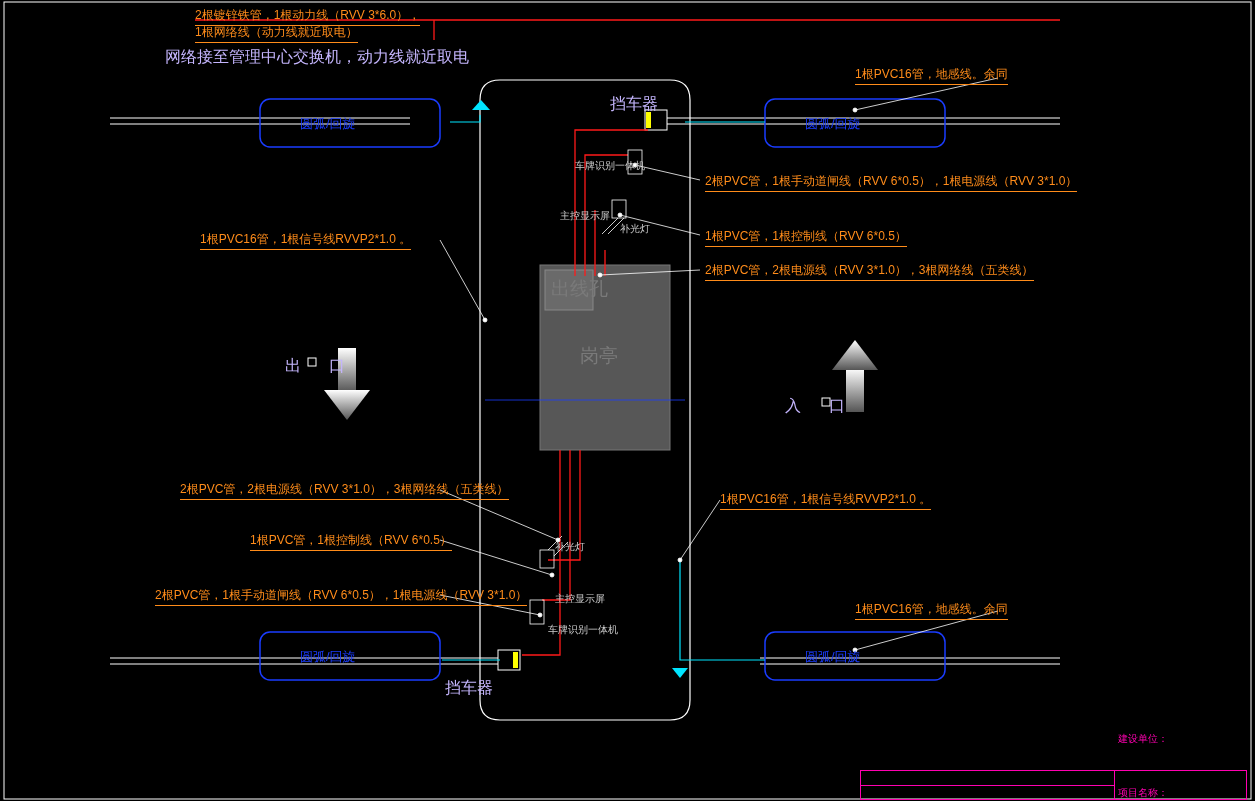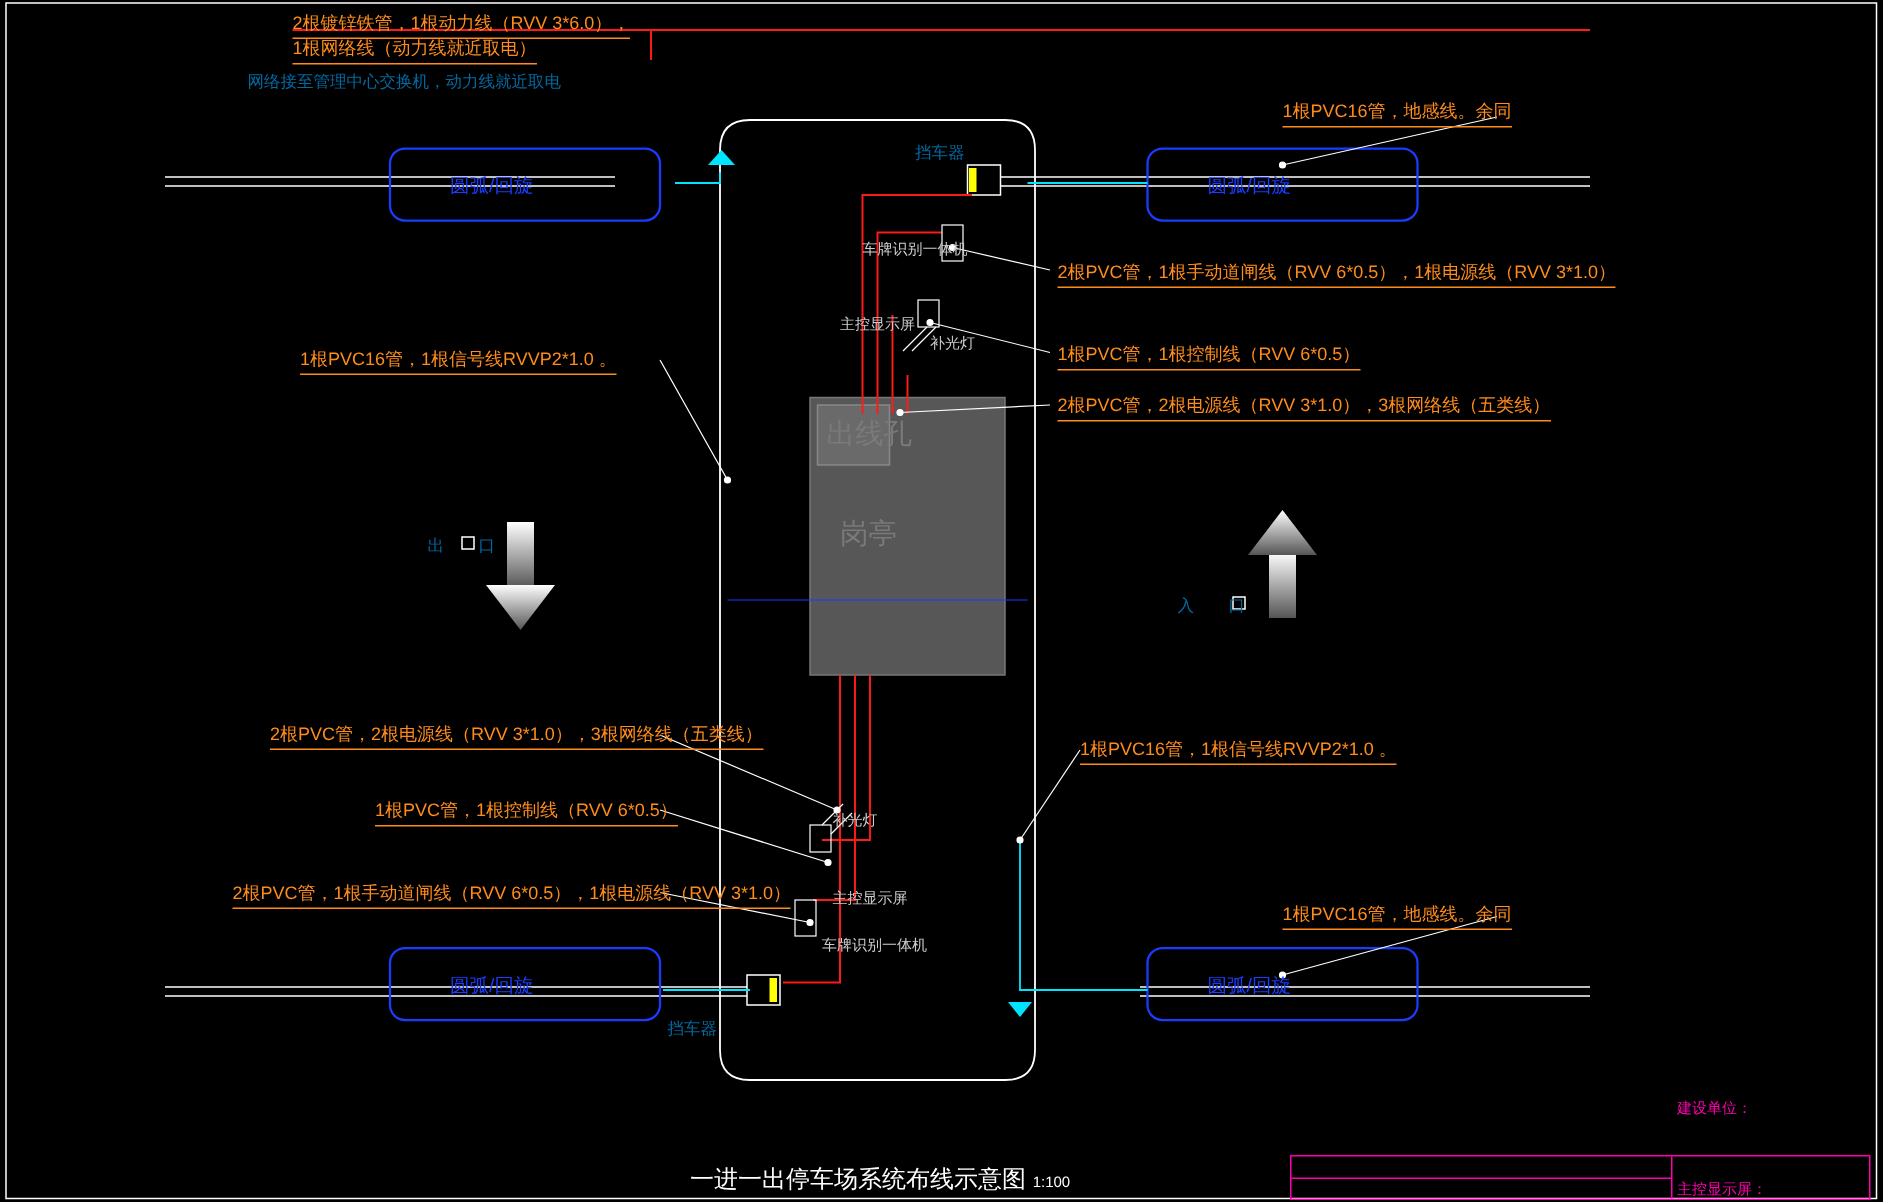--- a/index.html
+++ b/index.html
@@ -1,19 +1,19 @@
 <!DOCTYPE html>
 <html><head>
 <meta charset="utf-8">
 <style>
   html,body{margin:0;padding:0;background:#000;width:1255px;height:801px;overflow:hidden;font-family:"Microsoft YaHei","SimSun",sans-serif}
   .canvas{position:relative;width:1255px;height:801px}
   .lbl{position:absolute;color:#ff8c1a;font-size:12px;white-space:nowrap}
   .ul{border-bottom:1px solid #ff8c1a;padding-bottom:1px}
-  .wht{position:absolute;color:#0369a1;font-size:11px;white-space:nowrap}
+  .wht{position:absolute;color:#c4b5fd;font-size:16px;white-space:nowrap}
   .gry{position:absolute;color:#7a7a7a;font-size:19px}
   .tiny{font-size:10px;color:#ccc}
   .title{position:absolute;color:#fff;font-size:16px}
   .scale{font-size:10px}
   .tb{position:absolute;border:1px solid #ff00b0}
   .tbcell{position:absolute;color:#ff00b0;font-size:10px}
   svg{position:absolute;top:0;left:0}
 </style>
 </head>
 <body>
@@ -134,21 +134,21 @@
 <span class="wht tiny" style="left:560px;top:209px">主控显示屏</span>
 <span class="wht tiny" style="left:620px;top:222px">补光灯</span>
 
 <span class="lbl ul" style="left:200px;top:231px">1根PVC16管，1根信号线RVVP2*1.0 。</span>
 
 <span class="lbl ul" style="left:705px;top:173px">2根PVC管，1根手动道闸线（RVV 6*0.5），1根电源线（RVV 3*1.0）</span>
 <span class="lbl ul" style="left:705px;top:228px">1根PVC管，1根控制线（RVV 6*0.5）</span>
 <span class="lbl ul" style="left:705px;top:262px">2根PVC管，2根电源线（RVV 3*1.0），3根网络线（五类线）</span>
 
 <span class="gry" style="left:551px;top:276px">出线孔</span>
-<span class="gry" style="left:560px;top:343px">岗亭</span>
+<span class="gry" style="left:580px;top:343px">岗亭</span>
 
 <span class="wht" style="left:285px;top:356px;letter-spacing:6px">出　口</span>
 <span class="wht" style="left:785px;top:396px;letter-spacing:6px">入　口</span>
 
 <span class="lbl ul" style="left:720px;top:491px">1根PVC16管，1根信号线RVVP2*1.0 。</span>
 
 <span class="lbl ul" style="left:180px;top:481px">2根PVC管，2根电源线（RVV 3*1.0），3根网络线（五类线）</span>
 <span class="lbl ul" style="left:250px;top:532px">1根PVC管，1根控制线（RVV 6*0.5）</span>
 <span class="lbl ul" style="left:155px;top:587px">2根PVC管，1根手动道闸线（RVV 6*0.5），1根电源线（RVV 3*1.0）</span>
 
@@ -157,25 +157,21 @@
 <span class="wht tiny" style="left:548px;top:623px">车牌识别一体机</span>
 <span class="wht" style="left:445px;top:678px">挡车器</span>
 
 <span class="lbl ul" style="left:855px;top:601px">1根PVC16管，地感线。余同</span>
 
 <span class="wht" style="left:300px;top:115px;color:#1a3cff;font-size:13px">圆弧/回旋</span>
 <span class="wht" style="left:805px;top:115px;color:#1a3cff;font-size:13px">圆弧/回旋</span>
 <span class="wht" style="left:300px;top:648px;color:#1a3cff;font-size:13px">圆弧/回旋</span>
 <span class="wht" style="left:805px;top:648px;color:#1a3cff;font-size:13px">圆弧/回旋</span>
 
-<span class="title" style="left:460px;top:776px">
-  <span>一进一出停车场系统布线示意图</span>
-  <span class="scale">1:100</span>
-</span>
 
 <div class="tb" style="left:860px;top:770px;width:385px;height:28px">
   <div style="position:absolute;left:0;top:0;width:253px;height:28px;border-right:1px solid #ff00b0"></div>
   <div style="position:absolute;left:0;top:14px;width:253px;border-top:1px solid #ff00b0"></div>
 </div>
 <span class="tbcell" style="left:1118px;top:732px">建设单位：</span>
-<span class="tbcell" style="left:1118px;top:786px">主控显示屏：</span>
+<span class="tbcell" style="left:1118px;top:786px">项目名称：</span>
 
 </div>
 
 </body></html>

